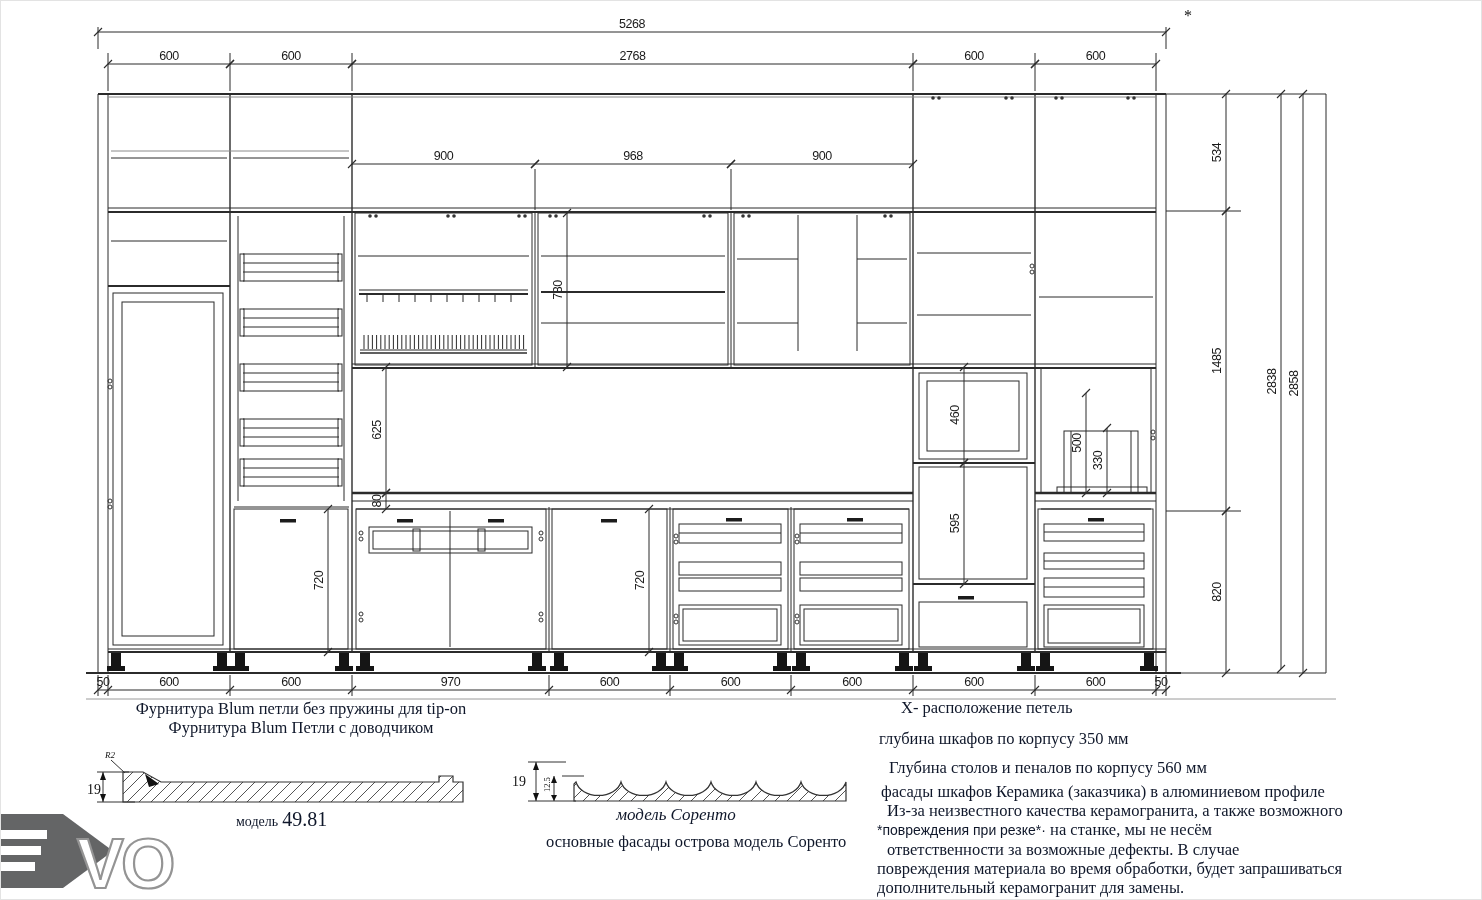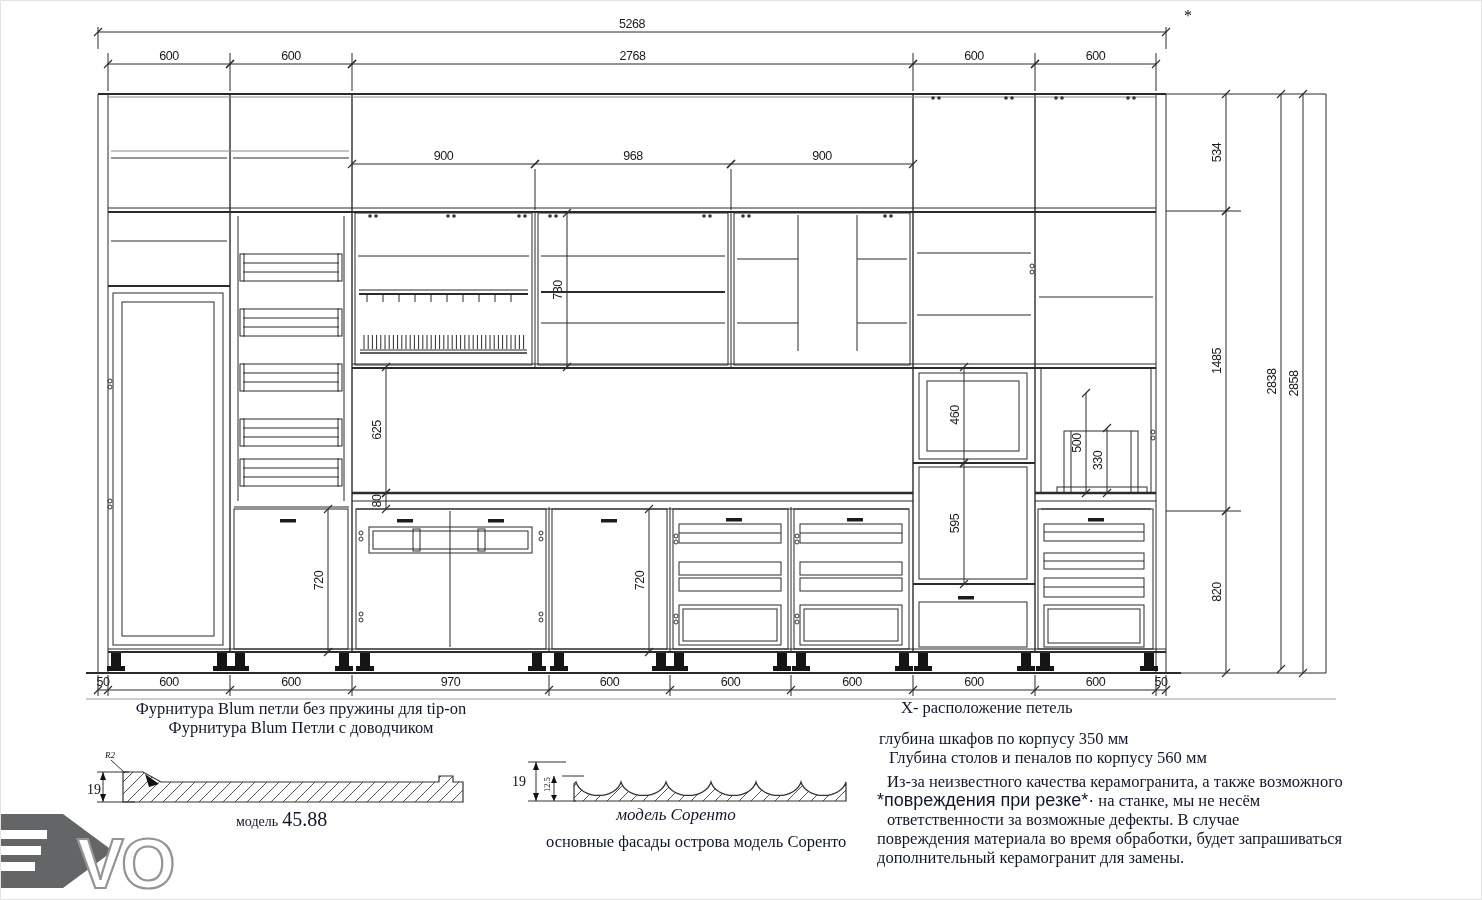--- a/index.html
+++ b/index.html
@@ -5,21 +5,21 @@
   html,body{margin:0;padding:0;background:#fff;}
   body{width:1482px;height:900px;position:relative;overflow:hidden;
        font-family:"Liberation Serif",serif;color:#141414;}
   .page{position:absolute;inset:0;background:#fff;border:1px solid #e3e3e3;}
   svg.layer{position:absolute;}
   #cad{left:0;top:0;z-index:1;}
   .dim{font-family:"Liberation Sans",sans-serif;font-size:12.5px;fill:#1a1a1a;letter-spacing:-0.4px;}
   .ast{font-family:"Liberation Serif",serif;font-size:16px;fill:#111;}
   .note{position:absolute;z-index:3;font-size:16.5px;line-height:19px;color:#0f172a;}
   .note .ln{white-space:nowrap;}
-  .sans{font-family:"Liberation Sans",sans-serif;font-size:18px;}
+  .sans{font-family:"Liberation Sans",sans-serif;font-size:14px;}
   .mword{font-size:14px;}
   .mnum{font-size:20px;}
   .cword{font-size:17px;}
   .proftext{font-family:"Liberation Serif",serif;fill:#111;}
   #wm{z-index:2;}
 </style>
 </head>
 <body>
 
 <div class="page">
@@ -456,21 +456,21 @@
     <line x1="16" y1="26" x2="16" y2="56" stroke="#333" stroke-width="1"></line>
     <polygon points="16,26 13,34 19,34" fill="#111"></polygon>
     <polygon points="16,56 13,48 19,48" fill="#111"></polygon>
     <text class="proftext" x="0" y="48" font-size="14">19</text>
     <path d="M36,26 L56,26 L74,36 L352,36 L352,30 L366,30 L366,36 L376,36 L376,56 L36,56 Z" fill="url(#hL)" stroke="#333" stroke-width="1.2"></path>
     <polygon points="58,28 72,38 62,41" fill="#111"></polygon>
   </svg>
 
   <div class="note" style="left:235px;top:809px;white-space:nowrap;">
     <span class="mword">модель</span>
-    <span class="mnum">45.88</span>
+    <span class="mnum">49.81</span>
   </div>
 
 
   <div class="note" style="left:487px;top:698px;width:410px;">
   </div>
 
   <svg class="layer" style="left:505px;top:745px;z-index:3" width="360" height="62" viewBox="0 0 360 62">
     <defs>
       <pattern id="hC" width="12" height="12" patternUnits="userSpaceOnUse">
         <line x1="0" y1="12" x2="12" y2="0" stroke="#555" stroke-width="1"></line>
@@ -494,22 +494,23 @@
     <span class="cword">модель</span>
     <span class="cword">Соренто</span>
   </div>
 
   <div class="note" style="left:545px;top:831px;width:360px;">
     <div class="ln">основные фасады острова модель   Соренто</div>
   </div>
 
   <div class="note" style="left:876px;top:697px;width:486px;">
     <div class="ln" style="padding-left:24px;margin-bottom:12px">Х- расположение петель</div>
-    <div class="ln" style="padding-left:2px;margin-bottom:0">глубина шкафов  по корпусу 350 мм</div>
+    <div class="ln" style="padding-left:2px;margin-bottom:10px">глубина шкафов  по корпусу 350 мм</div>
     <div class="ln" style="padding-left:12px;margin-bottom:5px">Глубина столов и пеналов   по корпусу 560 мм</div>
+    <div class="ln" style="padding-left:4px">фасады шкафов Керамика (заказчика)  в алюминиевом профиле</div>
     <div class="ln" style="padding-left:10px">Из-за неизвестного качества  керамогранита, а также возможного</div>
     <div class="ln">
       <span class="sans">*повреждения при резке*·</span><span> на станке, мы не   несём</span>
     </div>
     <div class="ln" style="padding-left:10px">ответственности за возможные дефекты. В случае</div>
     <div class="ln">повреждения материала во время обработки, будет запрашиваться</div>
     <div class="ln">дополнительный керамогранит для замены.</div>
   </div>
 
 </div>

